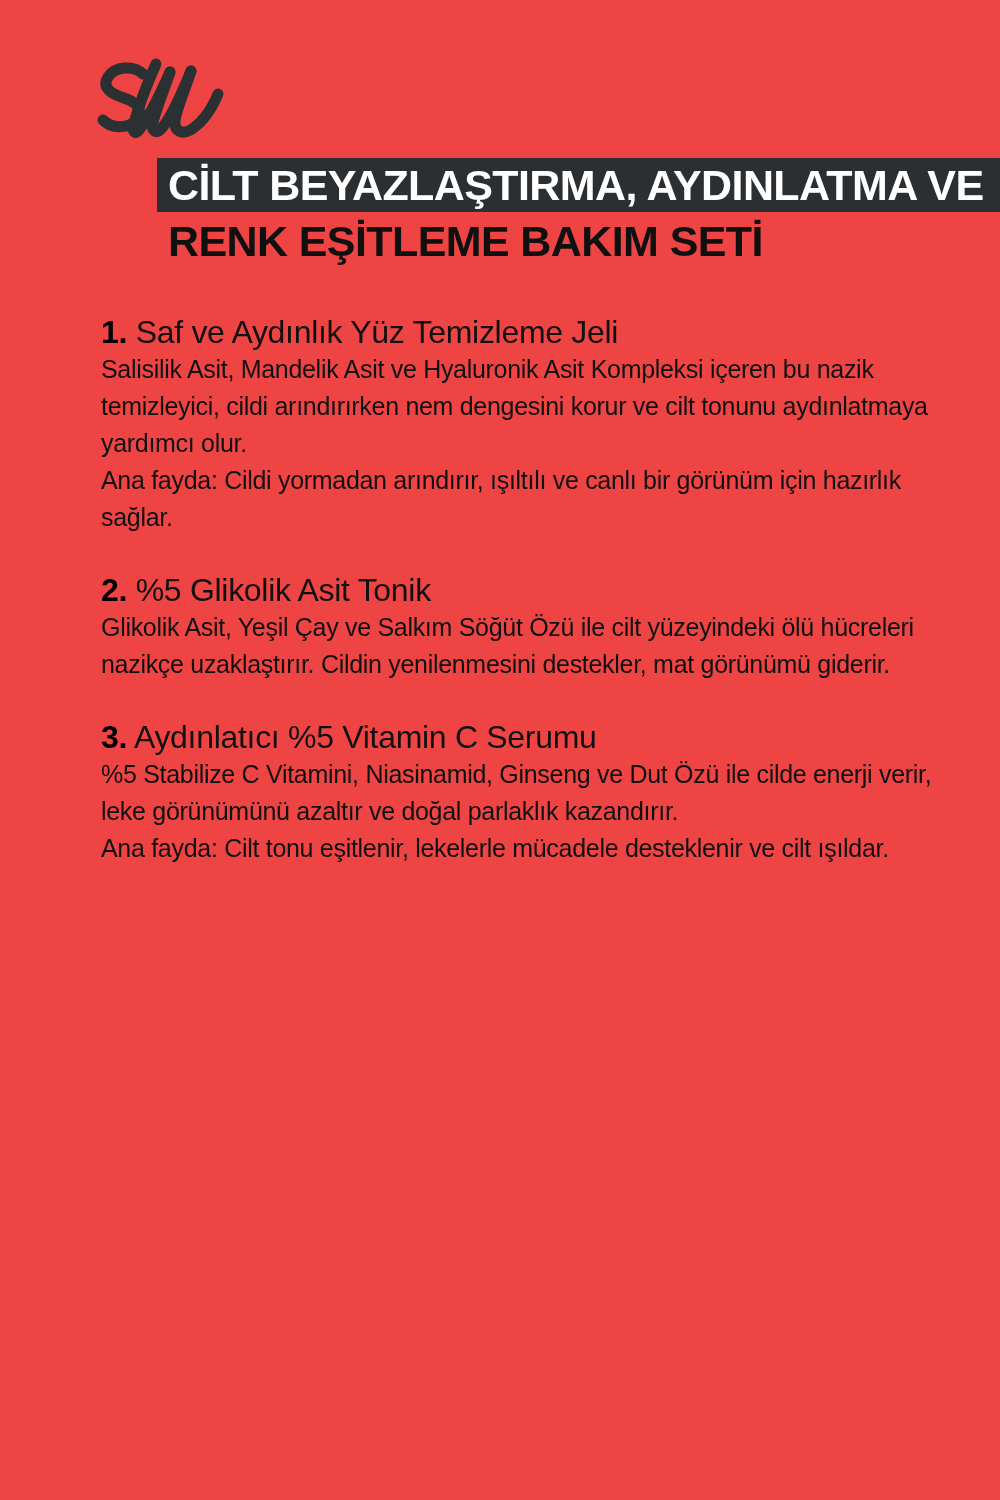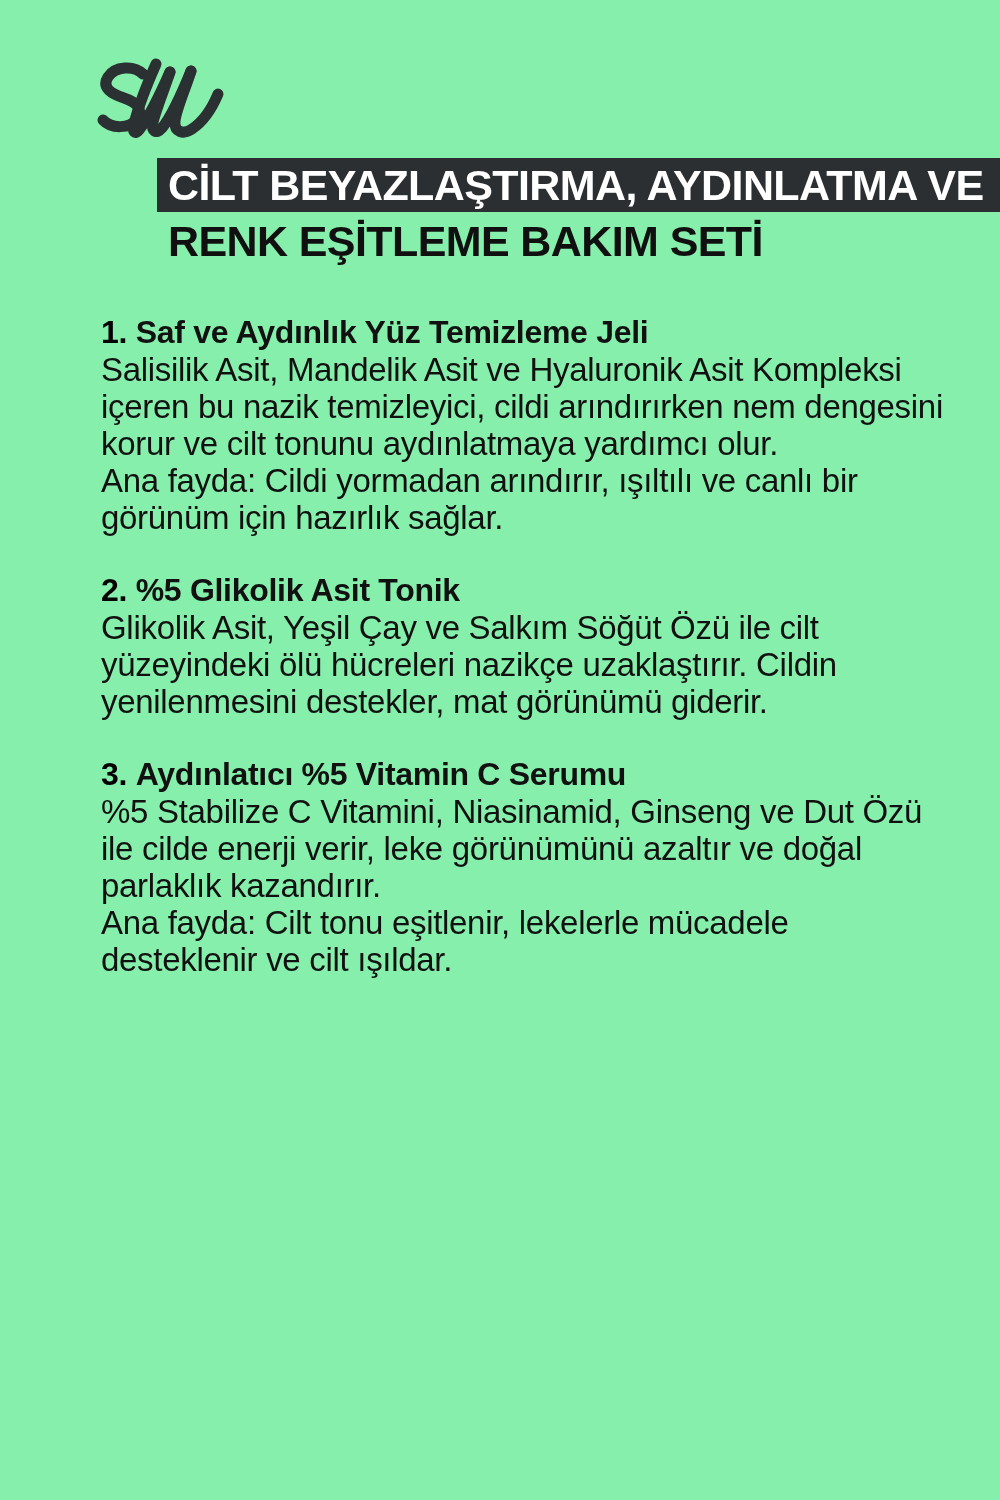--- a/index.html
+++ b/index.html
@@ -14,21 +14,21 @@
     font-family: "Liberation Sans", sans-serif;
     overflow: hidden;
     position: relative;
     -webkit-font-smoothing: antialiased;
   }
 
   .page {
     position: relative;
     width: 1000px;
     height: 1500px;
-    background: #86efac;
+    background: #ef4444;
     overflow: hidden;
   }
 
   
   .brand-logo {
     position: absolute;
     left: 96px;
     top: 52px;
     width: 180px;
     height: 92px;
@@ -90,25 +90,25 @@
     line-height: 37px;
     color: #111111;
     margin: 0;
     letter-spacing: -0.3px;
   }
   .section-number {
     font-weight: bold;
     color: #000000;
   }
   .section-name {
-    font-weight: bold;
+    font-weight: normal;
   }
   .section-desc,
   .section-benefit {
-    font-size: 33px;
+    font-size: 25px;
     line-height: 37px;
     color: #111111;
     margin: 0;
     letter-spacing: -0.3px;
     font-weight: normal;
   }
 </style>
 </head>
 <body>
 

